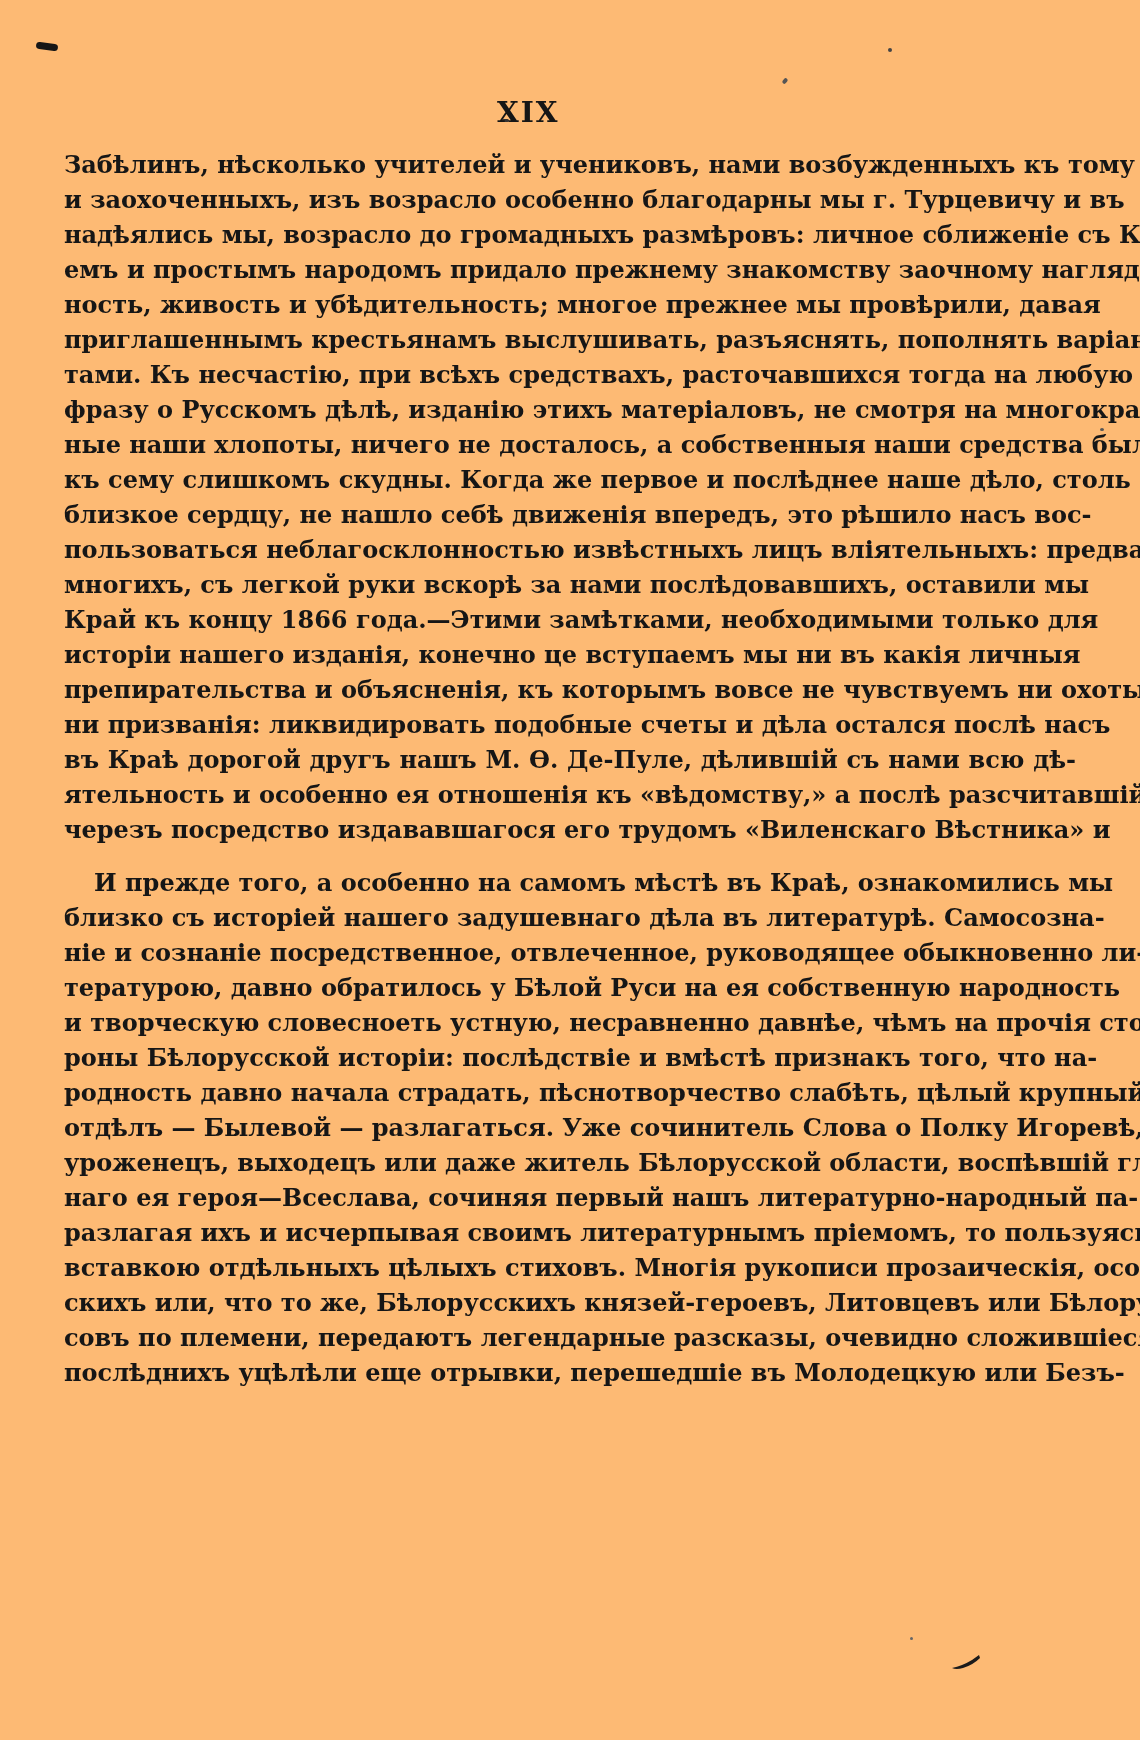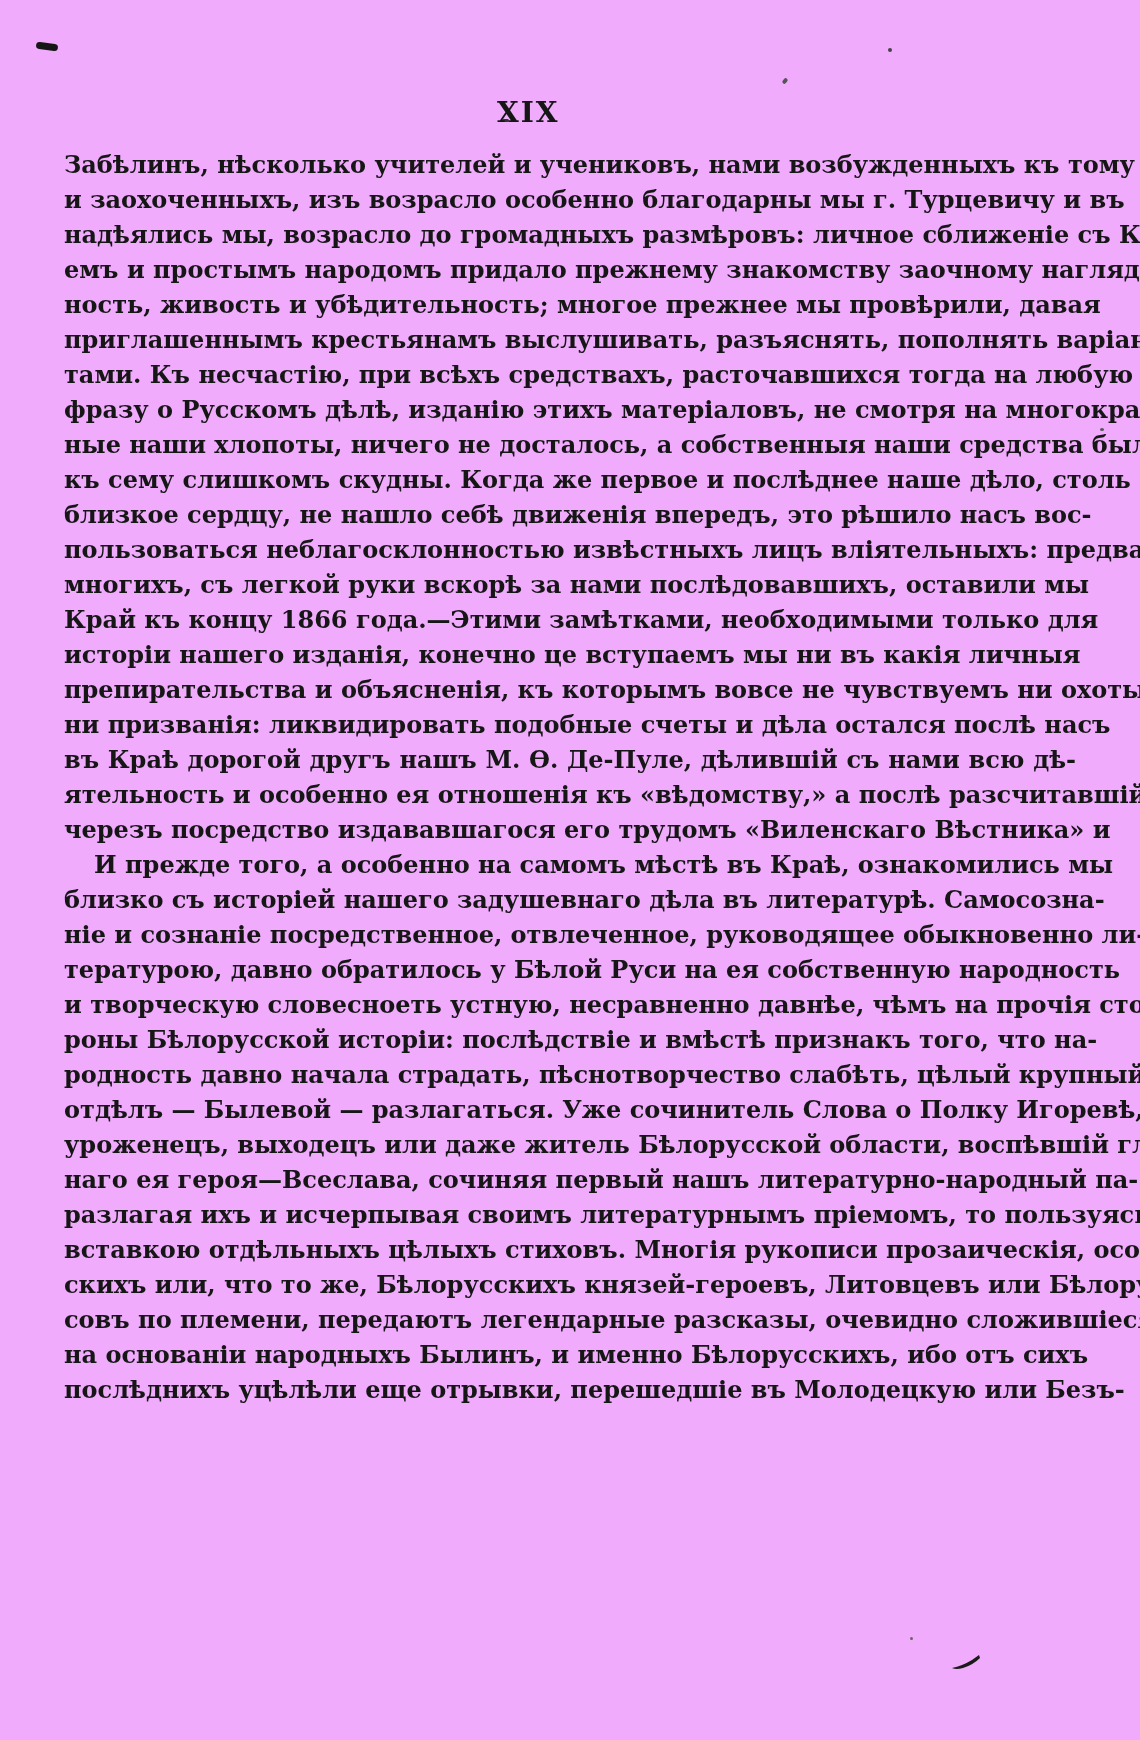--- a/index.html
+++ b/index.html
@@ -1,20 +1,20 @@
 <!DOCTYPE html>
 <html><head>
 <meta charset="utf-8">
 <style>
   html, body { margin:0; padding:0; background:#ffffff; }
   .page {
     position:relative;
     width:1140px;
     height:1740px;
-    background:#f0abfc;
+    background:#fdba74;
     font-family:"DejaVu Serif", serif;
     color:#161616;
     overflow:hidden;
   }
   .page-number {
     position:absolute;
     top:96px;
     left:497px;
     font-size:28px;
     font-weight:bold;
@@ -33,21 +33,21 @@
     text-align:justify;
     text-align-last:justify;
     height:35px;
     overflow:visible;
     white-space:nowrap;
   }
   .line.align-left {
     text-align:left;
     text-align-last:left;
   }
-  .line.indent { text-indent:30px; }
+  .line.indent { text-indent:30px;margin-top:18px; }
   .seg.italic { }
   
   .ink { position:absolute; background:#161616; }
   .ink-dash-tl { left:36px; top:43px; width:22px; height:7px; border-radius:4px; transform:rotate(8deg); }
   .ink-speck-header { left:502px; top:119px; width:7px; height:3px; border-radius:2px; background:#333; }
   .ink-dot-a { left:888px; top:48px; width:4px; height:4px; border-radius:50%; background:#444; }
   .ink-tick-a { left:783px; top:78px; width:4px; height:6px; border-radius:2px; transform:rotate(40deg); background:#555; }
   .ink-dot-b { left:1100px; top:428px; width:4px; height:3px; border-radius:50%; background:#555; }
   .ink-dot-c { left:910px; top:1637px; width:3px; height:3px; border-radius:50%; background:#666; }
   .ink-smudge-bottom { left:952px; top:1654px; width:34px; height:18px; background:transparent; }
@@ -102,18 +102,17 @@
         <div class="line"><span class="seg">и творческую словесноеть </span><span class="seg italic">устную</span><span class="seg">, несравненно давнѣе, чѣмъ на прочія сто-</span></div>
         <div class="line"><span class="seg">роны Бѣлорусской исторіи: послѣдствіе и вмѣстѣ признакъ того, что на-</span></div>
         <div class="line"><span class="seg">родность давно начала страдать, пѣснотворчество слабѣть, цѣлый крупный</span></div>
         <div class="line"><span class="seg">отдѣлъ — Былевой — разлагаться. Уже сочинитель Слова о Полку Игоревѣ,</span></div>
         <div class="line"><span class="seg">уроженецъ, выходецъ или даже житель Бѣлорусской области, воспѣвшій глав-</span></div>
         <div class="line"><span class="seg">наго ея героя—Всеслава, сочиняя первый нашъ литературно-народный па-</span></div>
         <div class="line"><span class="seg">разлагая ихъ и исчерпывая своимъ литературнымъ пріемомъ, то пользуясь</span></div>
         <div class="line"><span class="seg">вставкою отдѣльныхъ цѣлыхъ стиховъ. Многія рукописи прозаическія, осо-</span></div>
         <div class="line"><span class="seg">скихъ или, что то же, Бѣлорусскихъ князей-героевъ, Литовцевъ или Бѣлорус-</span></div>
         <div class="line"><span class="seg">совъ по племени, передаютъ легендарные разсказы, очевидно сложившіеся</span></div>
-        <div class="line"><span class="seg">на основаніи народныхъ Былинъ, и именно Бѣлорусскихъ, ибо отъ сихъ</span></div>
         <div class="line"><span class="seg">послѣднихъ уцѣлѣли еще отрывки, перешедшіе въ Молодецкую или Безъ-</span></div>
       </div>
     </div>
 
 </div>
 
 </body></html>

